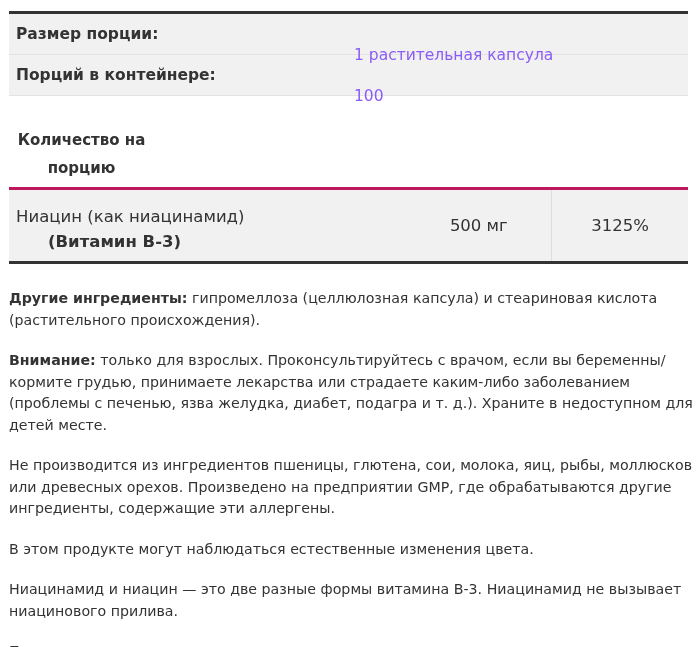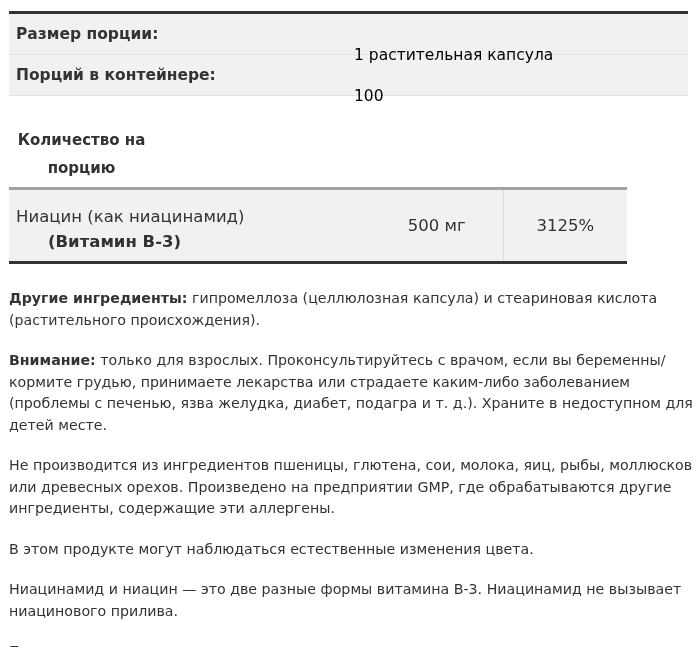--- a/index.html
+++ b/index.html
@@ -1,25 +1,25 @@
 <!DOCTYPE html>
 <html><head>
 <meta charset="utf-8">
 <style>
   html, body { margin: 0; padding: 0; background: #ffffff; }
   body { width: 700px; height: 647px; overflow: hidden; font-family: "DejaVu Sans", "Liberation Sans", sans-serif; color: #333333; position: relative; }
   .serving-table { position: absolute; left: 9px; top: 11px; width: 679px; border-top: 3px solid #333333; }
   .serving-row { display: flex; height: 40px; align-items: center; background: #f1f1f1; border-bottom: 1px solid #e3e3e3; }
   .serving-label { width: 338px; padding-left: 7px; font-weight: bold; font-size: 15.5px; color: #333; }
-  .serving-value { font-size: 15.5px; color: #000000; margin-top: 41px; }
+  .serving-value { font-size: 15.5px; color: #8b5cf6; margin-top: 41px; }
   .nutrient-header { position: absolute; left: 9px; top: 120px; width: 679px; height: 67px; display: flex; flex-direction: column; }
   .nh-spacer { width: 398px; }
   .nh-amount { width: 145px; text-align: center; font-weight: bold; font-size: 15px; line-height: 28px; padding-top: 6px; }
   .nh-dv { width: 136px; text-align: center; font-weight: bold; font-size: 16px; line-height: 28px; padding-top: 6px; }
-  .nutrient-table { position: absolute; left: 9px; top: 187px; width: 618px; border-top: 3px solid #a3a3a3; border-bottom: 3px solid #333333; }
+  .nutrient-table { position: absolute; left: 9px; top: 187px; width: 679px; border-top: 3px solid #be185d; border-bottom: 3px solid #333333; }
   .nutrient-row { display: flex; background: #f1f1f1; height: 71px; }
   .n-name { width: 398px; padding-left: 7px; padding-top: 14px; font-size: 16.5px; line-height: 25px; box-sizing: border-box; }
   .n-name .sub { display: block; padding-left: 32px; font-weight: bold; }
   .n-amount { width: 145px; display: flex; align-items: center; justify-content: center; font-size: 16.5px; }
   .n-dv { width: 136px; display: flex; align-items: center; justify-content: center; font-size: 16.5px; border-left: 1px solid #dddddd; }
   .notes { position: absolute; left: 9px; top: 288px; width: 685px; font-size: 14.2px; line-height: 21.5px; color: #333; }
   .notes p { margin: 0 0 19px 0; }
   .notes b { font-weight: bold; margin-top: 16px; }
 </style>
 </head>

